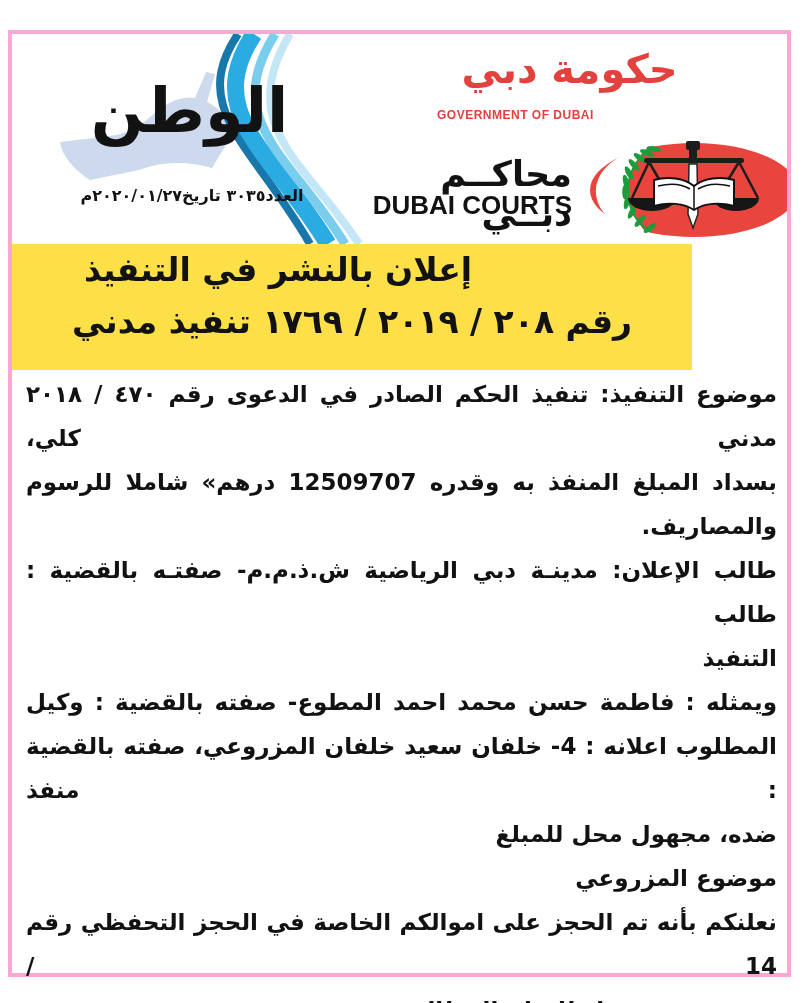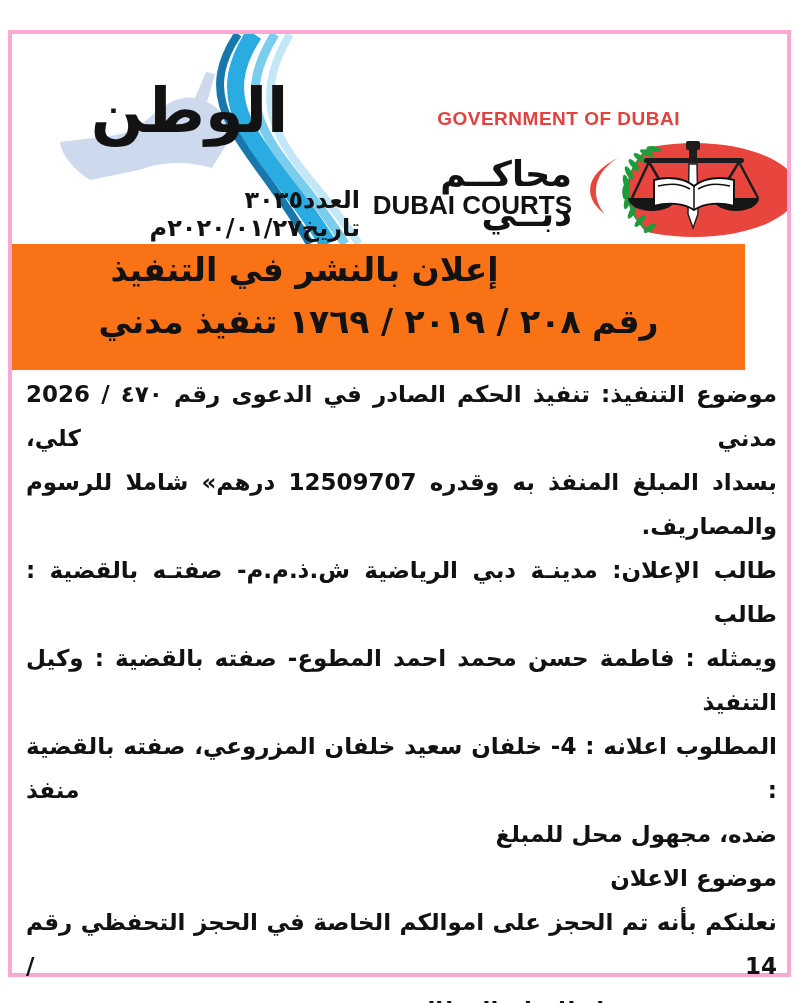--- a/index.html
+++ b/index.html
@@ -13,44 +13,44 @@
   }
   
   .header{position:absolute;left:0;top:0;width:775px;height:210px;overflow:hidden;}
   .wave-svg{position:absolute;left:0;top:0;}
   .map-svg{position:absolute;left:40px;top:30px;}
   .alwatan-name{
     position:absolute;left:60px;top:40px;width:235px;text-align:center;
     font-size:62px;font-weight:bold;letter-spacing:-2px;direction:rtl;z-index:3;
   }
   .issue-line{
-    position:absolute;left:48px;top:152px;width:300px;text-align:right;
-    font-size:24px;font-weight:bold;direction:rtl;z-index:3;
+    position:absolute;left:30px;top:152px;width:300px;text-align:center;
+    font-size:16px;font-weight:bold;direction:rtl;z-index:3;
   }
   .gov-ar{
     position:absolute;left:425px;top:12px;width:265px;text-align:center;
     font-size:40px;font-weight:bold;direction:rtl;
   }
   .gov-en{
-    position:absolute;left:403px;top:74px;width:265px;text-align:right;
-    font-family:"Liberation Sans", sans-serif;font-size:19px;font-weight:bold;
+    position:absolute;left:425px;top:74px;width:265px;text-align:left;
+    font-family:"Liberation Sans", sans-serif;font-size:12px;font-weight:bold;
     letter-spacing:.5px;
   }
   .courts-ar{
     position:absolute;left:360px;top:120px;width:200px;text-align:right;
     font-size:35px;font-weight:bold;direction:rtl;
   }
   .courts-en{
     position:absolute;left:360px;top:156px;width:200px;text-align:right;
     font-family:"Liberation Sans", sans-serif;font-size:26px;font-weight:bold;
   }
   .emblem-svg{position:absolute;left:574px;top:106px;}
   
   .band{
-    position:absolute;left:0;top:210px;width:733px;height:126px;background:#f97316;
+    position:absolute;left:0;top:210px;width:680px;height:126px;background:#fde047;
   }
   .band-line{position:absolute;width:100%;text-align:center;direction:rtl;
     font-size:33px;font-weight:bold;white-space:nowrap;}
   .band-line.l1{top:6px;transform:translateX(-74px);}
   .band-line.l2{top:58px;}
   
   .body-text{
     position:absolute;left:0;top:338px;width:775px;box-sizing:border-box;
     padding:0 10px 0 14px;direction:rtl;font-size:23px;font-weight:bold;
   }
@@ -78,20 +78,21 @@
       <path d="M226,0 C176,75 240,110 298,210" stroke="#1878ac" stroke-width="8" fill="none"></path>
       <path d="M242,0 C190,80 258,115 316,210" stroke="#2aabe2" stroke-width="17" fill="none"></path>
       <path d="M263,0 C208,88 279,122 333,210" stroke="#7bcdee" stroke-width="9" fill="none"></path>
       <path d="M278,0 C222,94 296,130 347,210" stroke="#c3e7f7" stroke-width="8" fill="none"></path>
     </svg>
 
     <div class="alwatan-name">الوطن</div>
 
     <div class="issue-line">العدد٣٠٣٥ تاريخ٢٠٢٠/٠١/٢٧م</div>
 
+    <div class="gov-ar" style="color:#e2413e">حكومة دبي</div>
     <div class="gov-en" style="color:#e2413e">GOVERNMENT OF DUBAI</div>
 
     <div class="courts-ar">محاكــم دبــي</div>
     <div class="courts-en">DUBAI COURTS</div>
 
     <svg class="emblem-svg" width="216" height="100" viewBox="0 0 216 100">
       <ellipse cx="108" cy="50" rx="104" ry="47" fill="#e8453f"></ellipse>
       <path fill="#ffffff" d="M64,5 C26,14 8,34 10,54 C12,74 31,90 61,94
         C46,75 41,62 42,48 C43,32 51,17 64,5 Z"></path>
       <path d="M66,92 C36,78 32,28 66,8" stroke="#1e9c3b" stroke-width="2" fill="none"></path>
@@ -123,25 +124,25 @@
       </g>
     </svg>
   </div>
 
   <div class="band">
     <div class="band-line l1">إعلان بالنشر في التنفيذ</div>
     <div class="band-line l2">رقم ٢٠٨ / ٢٠١٩ / ١٧٦٩ تنفيذ مدني</div>
   </div>
 
   <div class="body-text">
-      <div class="body-line full">موضوع التنفيذ: تنفيذ الحكم الصادر في الدعوى رقم ٤٧٠ / 2026 مدني كلي،</div>
+      <div class="body-line full">موضوع التنفيذ: تنفيذ الحكم الصادر في الدعوى رقم ٤٧٠ / ٢٠١٨ مدني كلي،</div>
       <div class="body-line full">بسداد المبلغ المنفذ به وقدره 12509707 درهم» شاملا للرسوم والمصاريف.</div>
       <div class="body-line full">طالب الإعلان: مدينـة دبي الرياضية ش.ذ.م.م- صفتـه بالقضية : طالب</div>
+      <div class="body-line">التنفيذ</div>
       <div class="body-line full">ويمثله : فاطمة حسن محمد احمد المطوع- صفته بالقضية : وكيل</div>
-      <div class="body-line">التنفيذ</div>
       <div class="body-line full">المطلوب اعلانه : 4- خلفان سعيد خلفان المزروعي، صفته بالقضية : منفذ</div>
       <div class="body-line">ضده، مجهول محل للمبلغ</div>
-      <div class="body-line">موضوع الاعلان</div>
+      <div class="body-line">موضوع المزروعي</div>
       <div class="body-line full">نعلنكم بأنه تم الحجز على اموالكم الخاصة في الحجز التحفظي رقم 14 /</div>
       <div class="body-line full">٢٠١٩ مدني، وفاء للمبلغ المطالب به وقدره ١٨٠٦٧٢٣٥ درهم وتقرر تحويل</div>
     </div>
 
 </div>
 
 </body></html>

